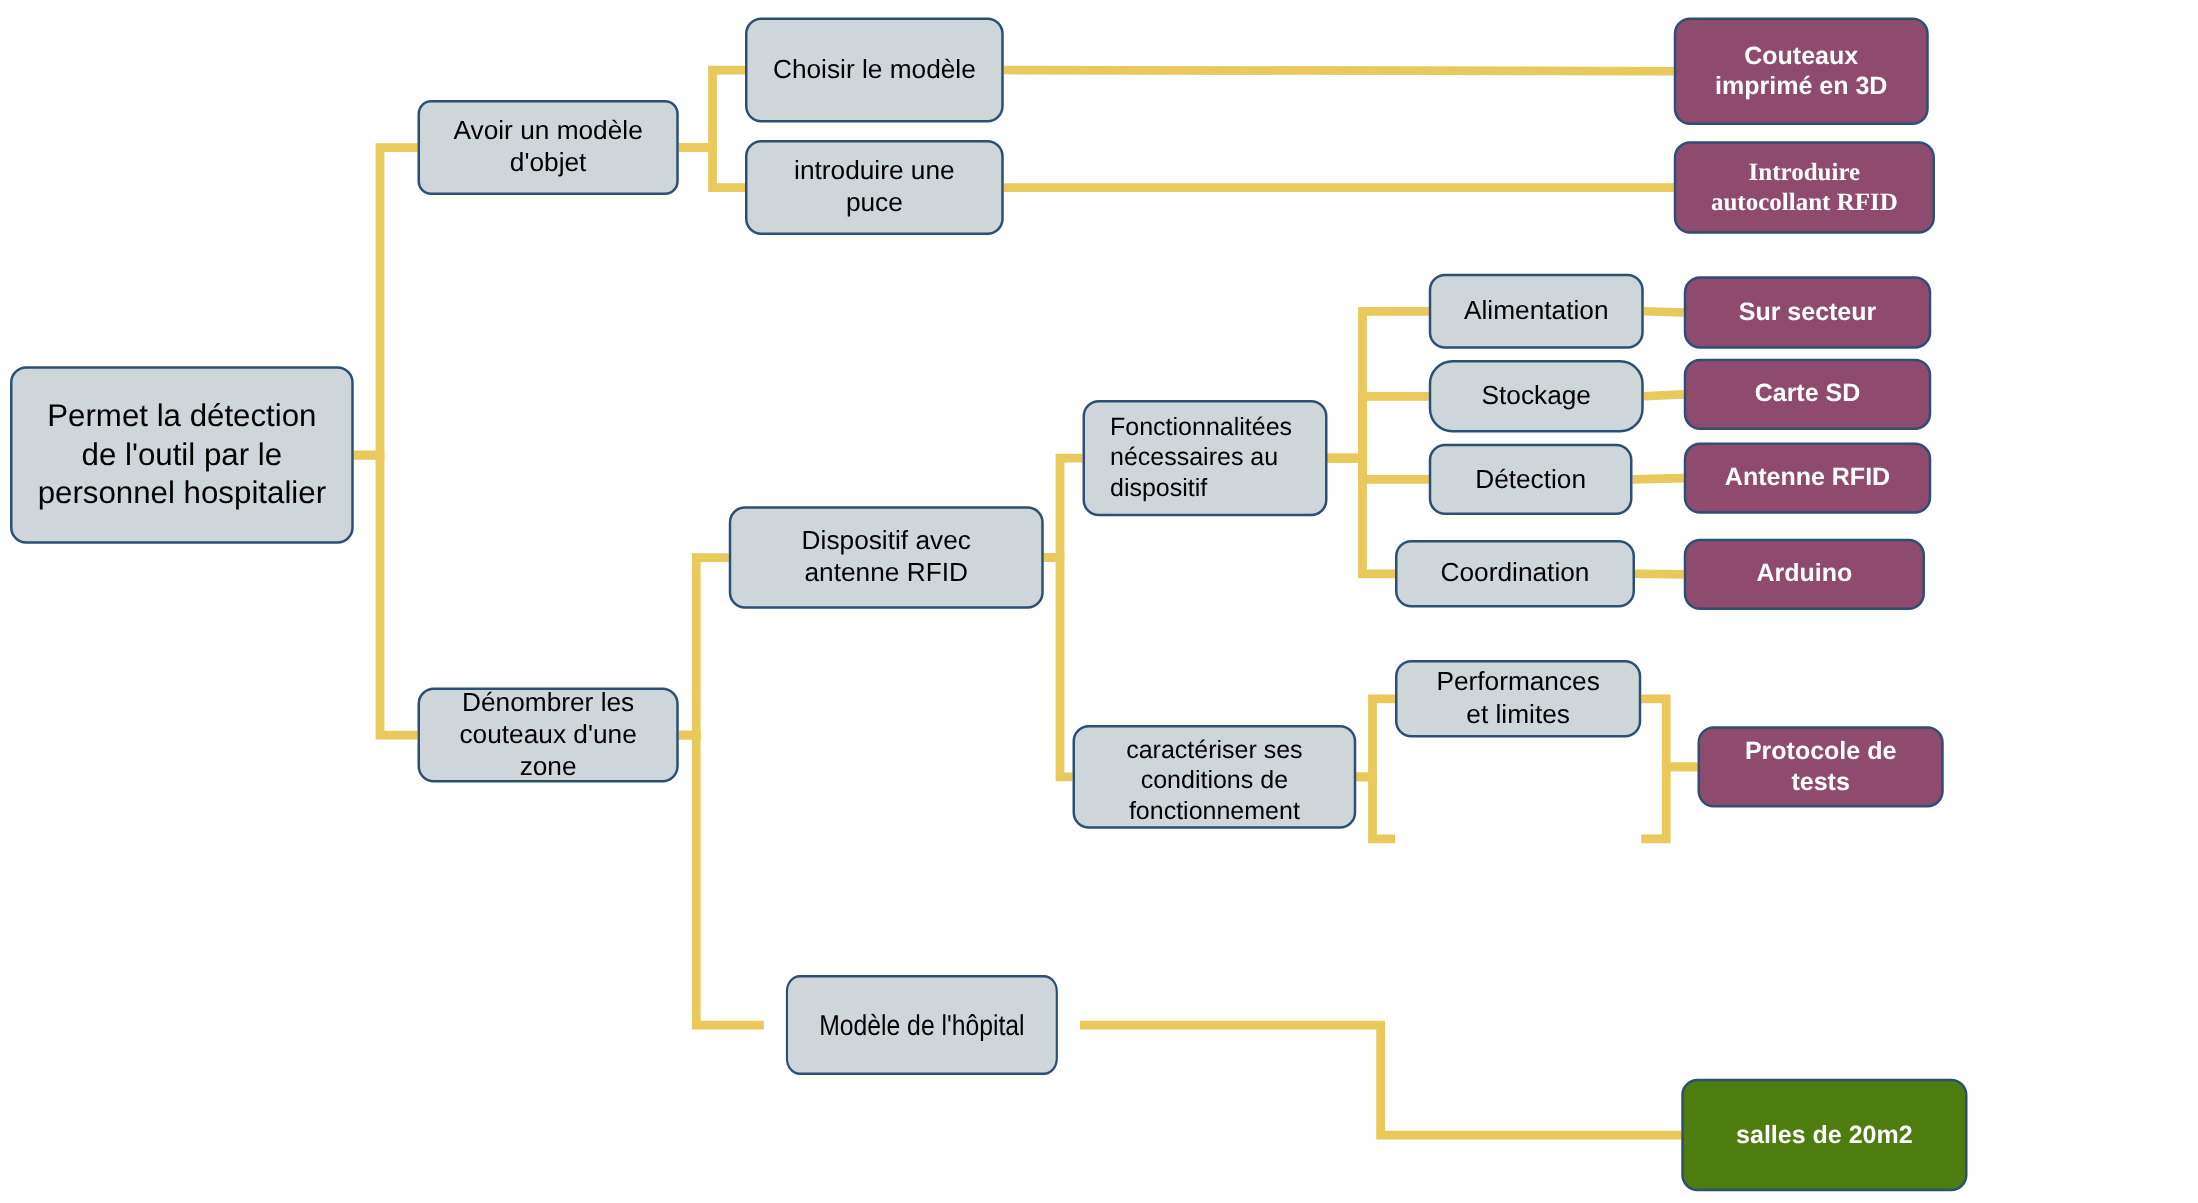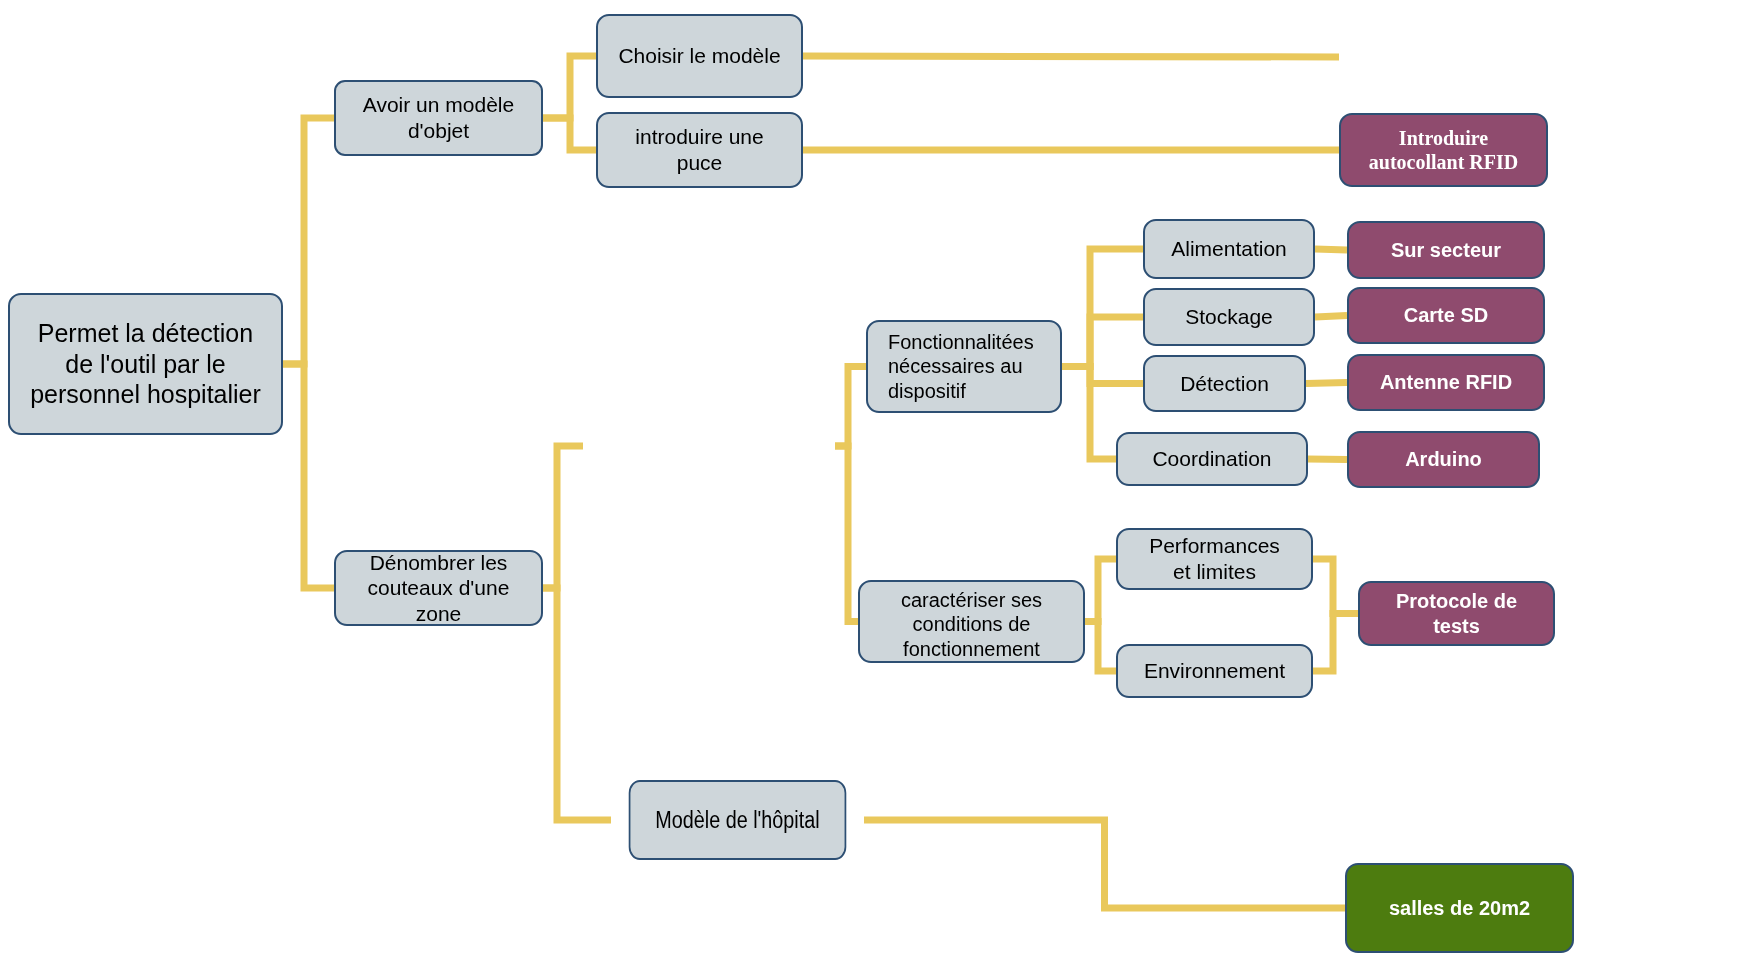--- a/index.html
+++ b/index.html
@@ -88,39 +88,42 @@
       <polyline points="864,820 1104.5,820 1104.5,908 1345,908" fill="none" stroke="#e9c85c" stroke-width="7" stroke-linecap="butt" stroke-linejoin="miter"></polyline>
     </svg>
 <div class="node blue" style="left: 8px; top: 293px; width: 275px; height: 142px; font-size: 25px;"><span>Permet la détection
 de l'outil par le
 personnel hospitalier</span></div>
     <div class="node blue" style="left: 334px; top: 80px; width: 209px; height: 76px; font-size: 21px; border-radius: 11px;"><span>Avoir un modèle
 d'objet</span></div>
     <div class="node blue" style="left: 596px; top: 14px; width: 207px; height: 84px; font-size: 21px;"><span>Choisir le modèle</span></div>
     <div class="node blue" style="left: 596px; top: 112px; width: 207px; height: 76px; font-size: 21px;"><span>introduire une
 puce</span></div>
+    <div class="node purple" style="left: 1339px; top: 14px; width: 204px; height: 86px; font-size: 20px;"><span>Couteaux
+imprimé en 3D</span></div>
     <div class="node purple" style="left: 1339px; top: 113px; width: 209px; height: 74px; font-size: 20px; font-family: Liberation Serif, serif;"><span>Introduire
 autocollant RFID</span></div>
     <div class="node blue" style="left: 334px; top: 550px; width: 209px; height: 76px; font-size: 21px;"><span>Dénombrer les
 couteaux d'une
 zone</span></div>
+    <div class="node blue" style="left: 583px; top: 405px; width: 252px; height: 82px; font-size: 21px;"><span>Dispositif avec
+antenne RFID</span></div>
     <div class="node blue left-align" style="left: 866px; top: 320px; width: 196px; height: 93px; font-size: 20px;"><span>Fonctionnalitées
 nécessaires au
 dispositif</span></div>
     <div class="node blue" style="left: 1143px; top: 219px; width: 172px; height: 60px; font-size: 21px;"><span>Alimentation</span></div>
-    <div class="node blue" style="left: 1143px; top: 288px; width: 172px; height: 58px; font-size: 21px;"><span>Stockage</span></div>
+    <div class="node blue" style="left: 1143px; top: 288px; width: 172px; height: 58px; font-size: 21px; border-radius: 19px;"><span>Stockage</span></div>
     <div class="node blue" style="left: 1116px; top: 432px; width: 192px; height: 54px; font-size: 21px;"><span>Coordination</span></div>
     <div class="node blue" style="left: 1143px; top: 355px; width: 163px; height: 57px; font-size: 21px;"><span>Détection</span></div>
     <div class="node purple" style="left: 1347px; top: 221px; width: 198px; height: 58px; font-size: 20px;"><span>Sur secteur</span></div>
     <div class="node purple" style="left: 1347px; top: 287px; width: 198px; height: 57px; font-size: 20px;"><span>Carte SD</span></div>
     <div class="node purple" style="left: 1347px; top: 354px; width: 198px; height: 57px; font-size: 20px;"><span>Antenne RFID</span></div>
     <div class="node purple" style="left: 1347px; top: 431px; width: 193px; height: 57px; font-size: 20px;"><span>Arduino</span></div>
     <div class="node blue" style="left: 858px; top: 580px; width: 227px; height: 83px; font-size: 20px; align-items: flex-end;"><span>caractériser ses
 conditions de
 fonctionnement</span></div>
     <div class="node blue" style="left: 1116px; top: 528px; width: 197px; height: 62px; font-size: 21px;"><span>Performances
 et limites</span></div>
-    <div class="node blue" style="left: 1116px; top: 644px; width: 197px; height: 54px; font-size: 21px;"><span>Environnement</span></div>
     <div class="node purple" style="left: 1358px; top: 581px; width: 197px; height: 65px; font-size: 20px;"><span>Protocole de
 tests</span></div>
     <div class="node blue condensed" style="left: 611px; top: 780px; width: 253px; height: 80px; font-size: 23px;"><span>Modèle de l'hôpital</span></div>
     <div class="node purple light" style="left: 1345px; top: 863px; width: 229px; height: 90px; font-size: 20px;"><span>salles de 20m2</span></div>
   </div>
 
 </body></html>

